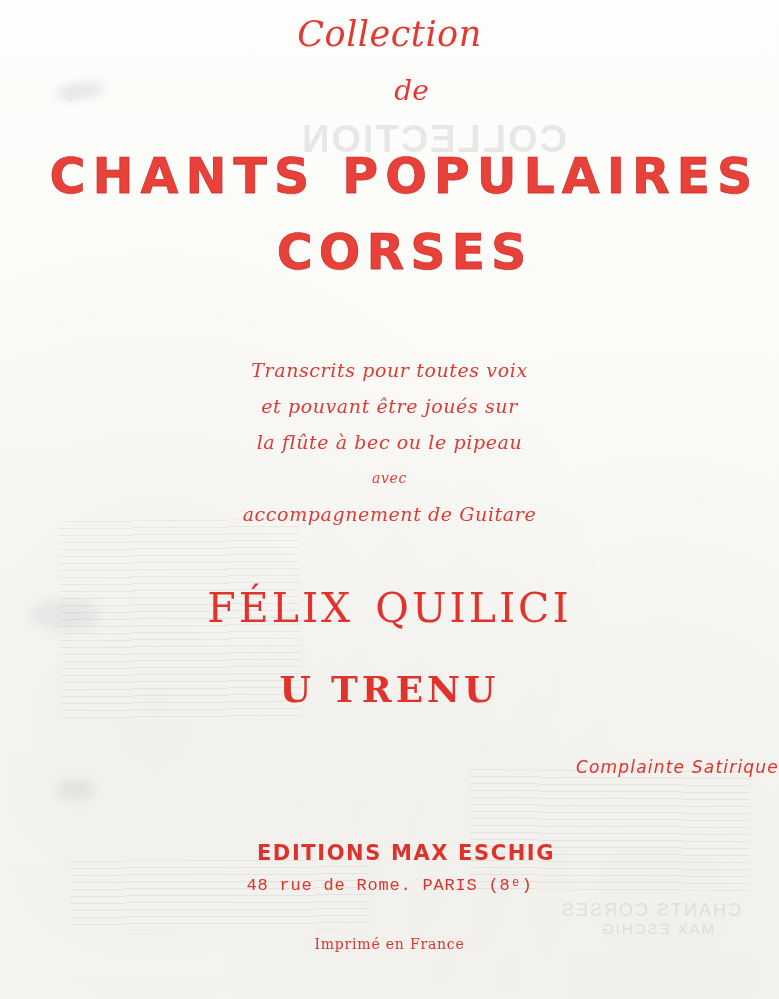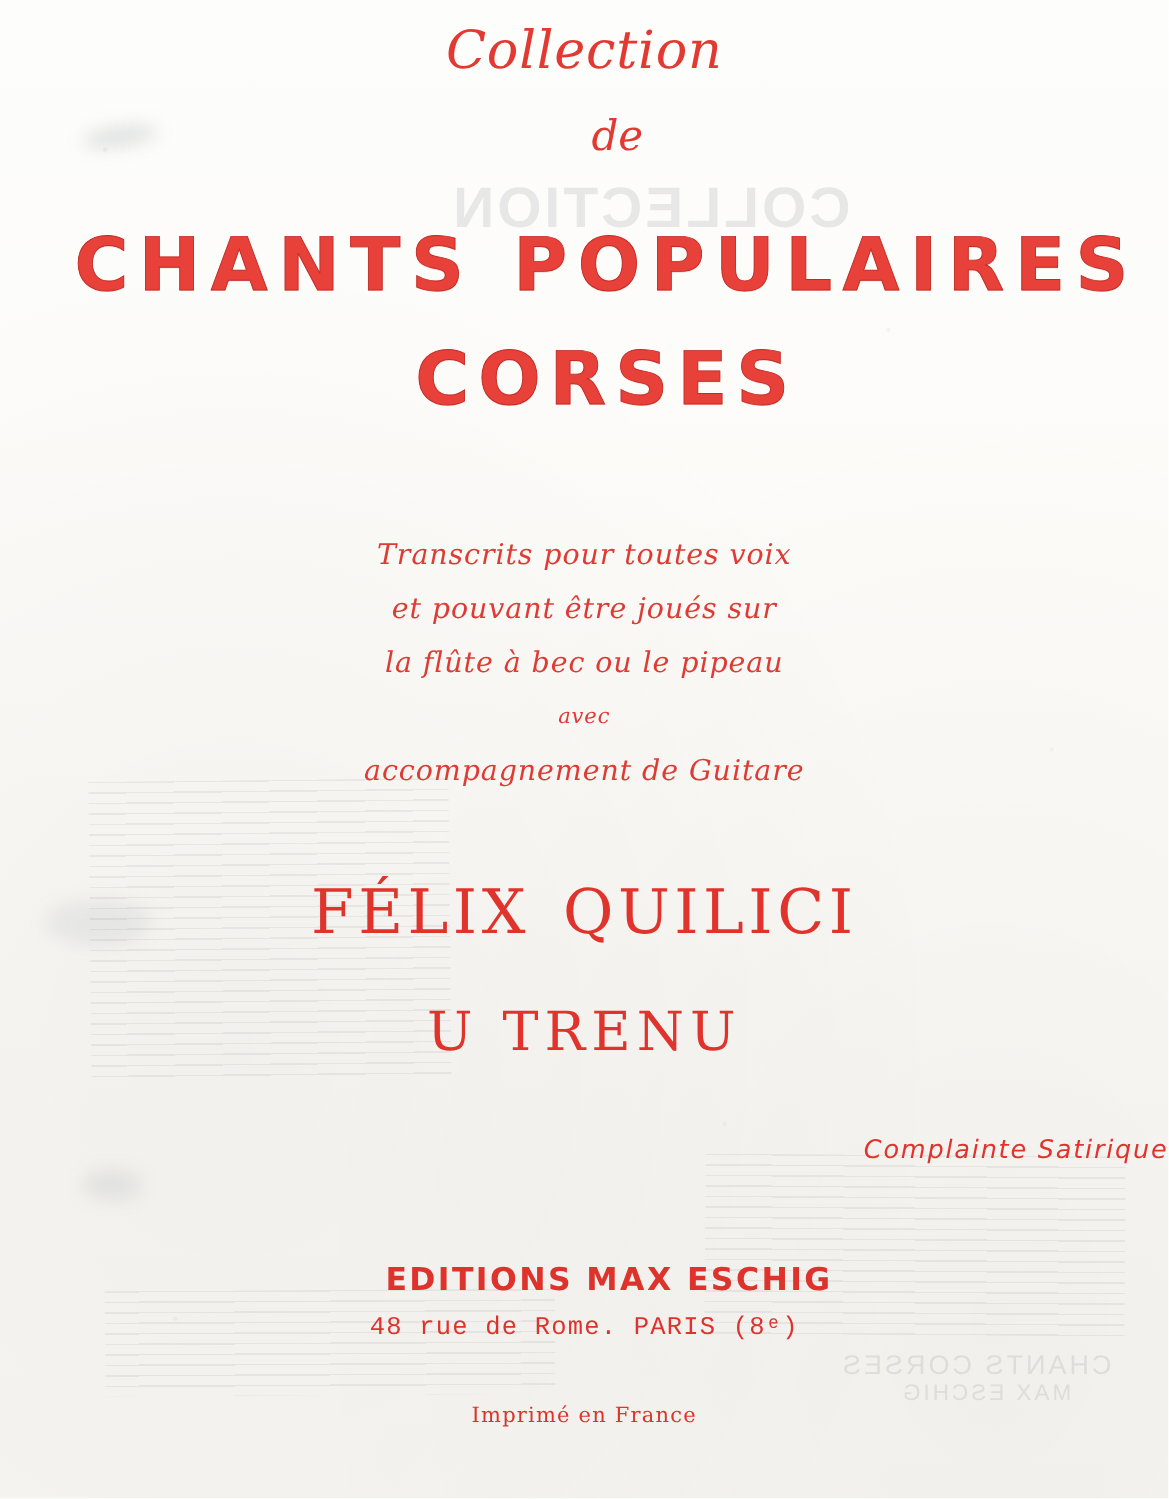--- a/index.html
+++ b/index.html
@@ -174,21 +174,21 @@
     width: 22px;
   }
 
   
   .work-title {
     position: absolute;
     left: 0; right: 0;
     top: 668px;
     font-family: "DejaVu Serif", serif;
     font-size: 36px;
-    font-weight: normal;
+    font-weight: bold;
     letter-spacing: 4px;
     color: #e0332c;
   }
   .work-title .gap {
     display: inline-block;
     width: 16px;
   }
   .work-subtitle {
     position: absolute;
     left: 0; right: 0;

